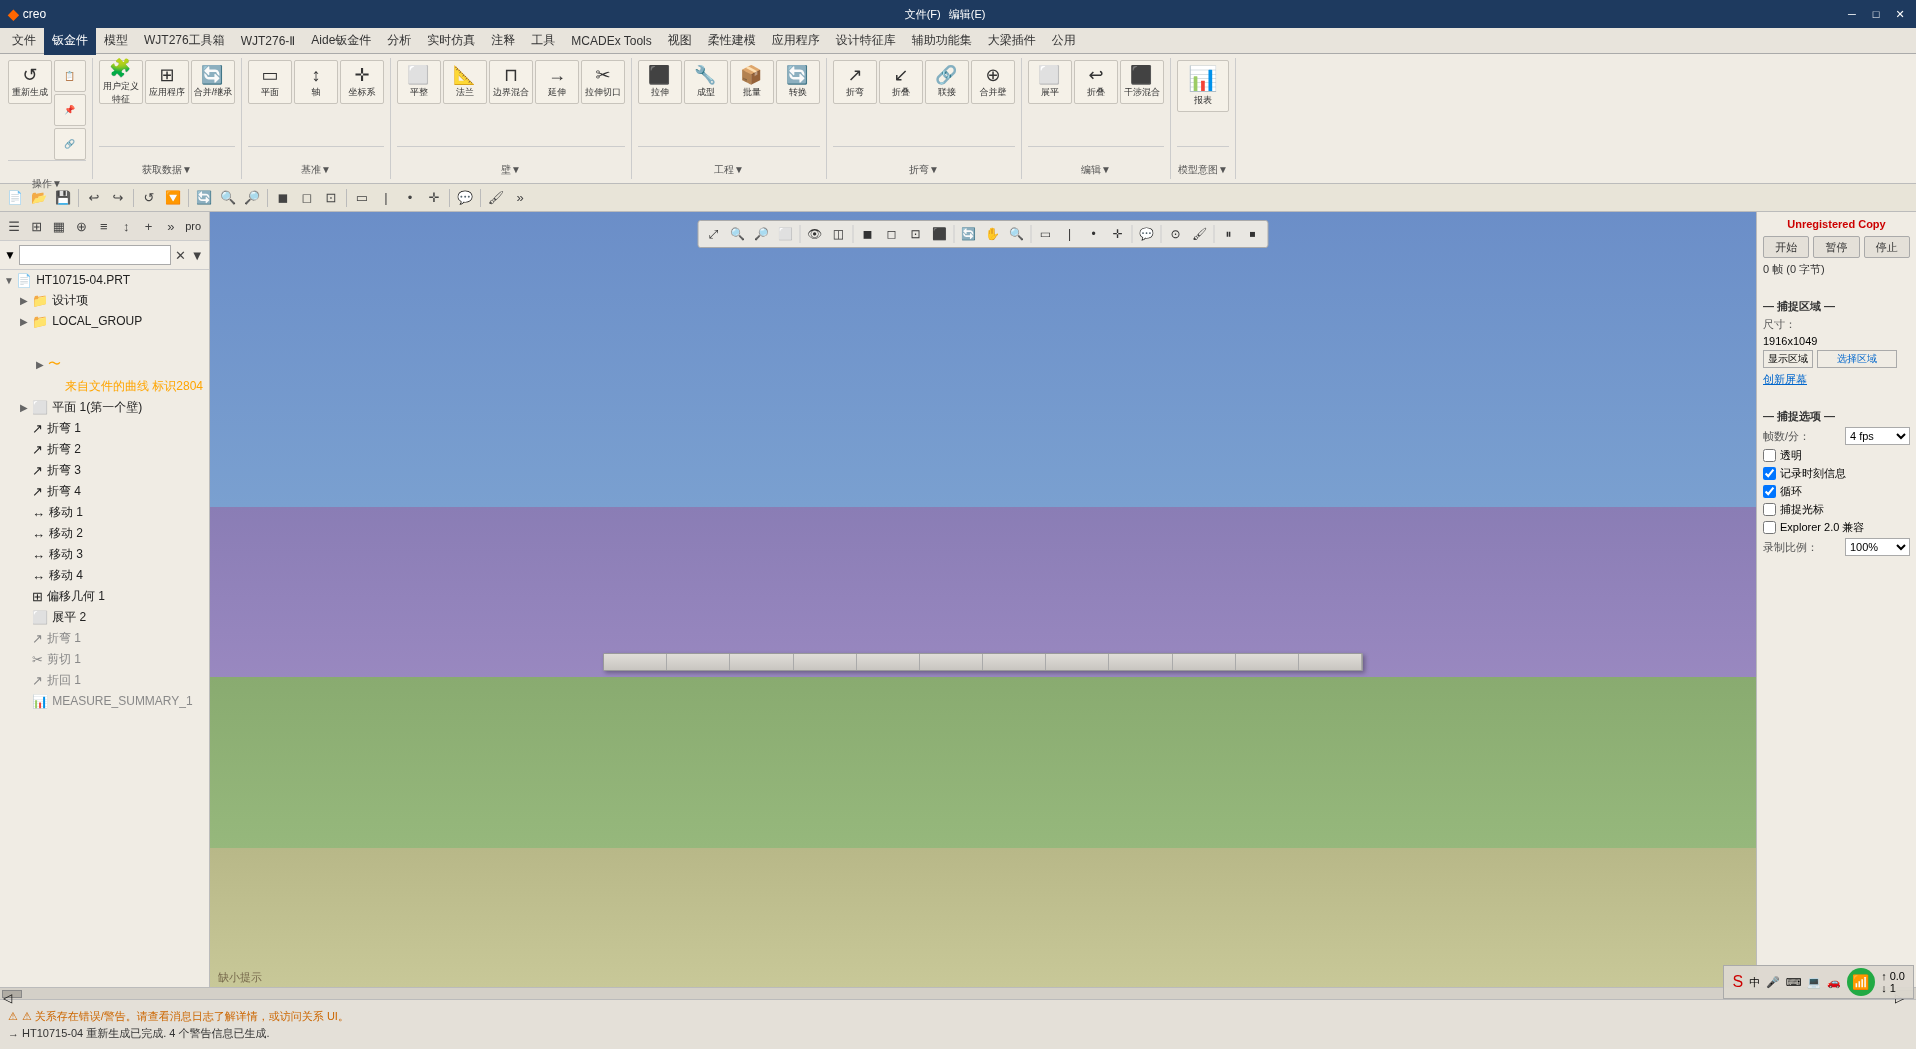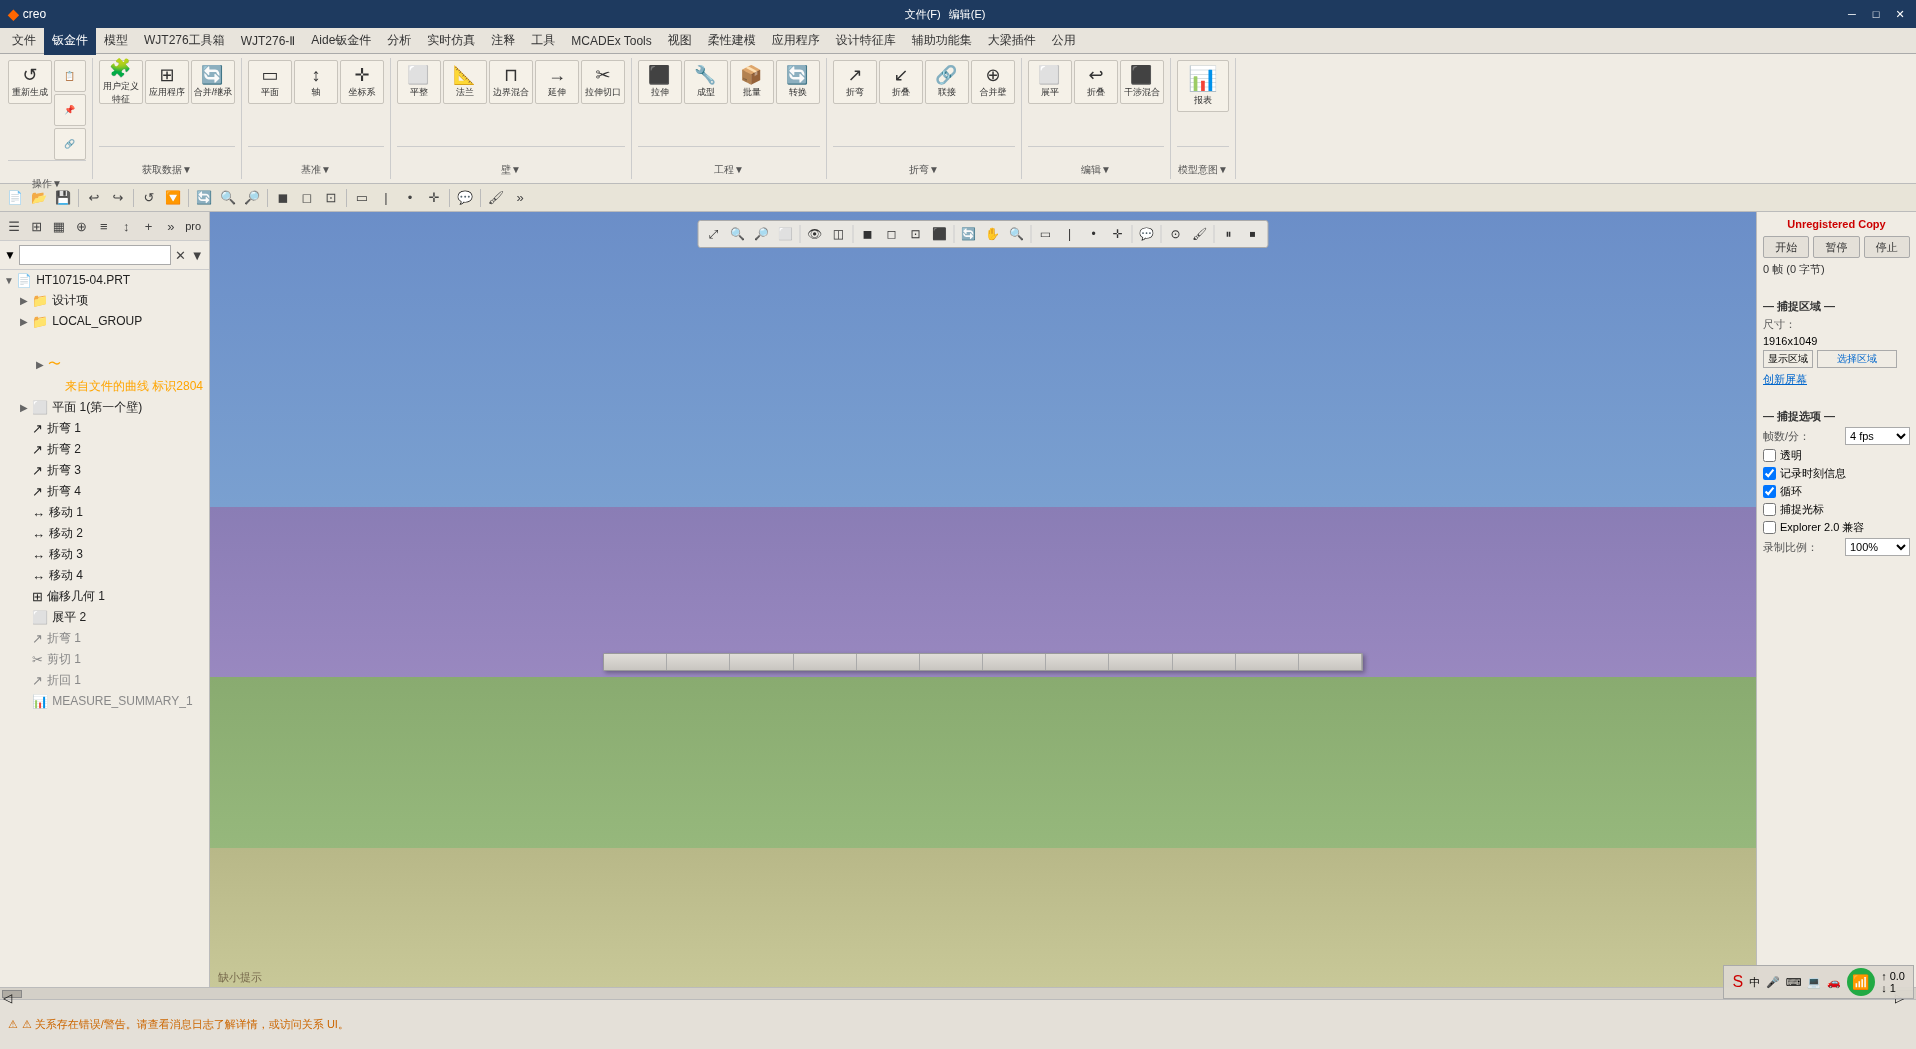--- a/index.html
+++ b/index.html
@@ -668,20 +668,21 @@
   <div style="width:20px; height:8px; background:#b0aca4; border:1px solid #888; cursor:pointer;">◁</div>
   <div style="flex:1; height:8px; background:#d4d0c8; cursor:pointer;"></div>
   <div style="width:20px; height:8px; background:#b0aca4; border:1px solid #888; cursor:pointer;">▷</div>
 </div>
 
 <div id="statusbar">
   <div class="status-warning">
     <span>⚠</span>
     <span style="font-size:11px;">⚠ 关系存在错误/警告。请查看消息日志了解详情，或访问关系 UI。</span>
   </div>
+  <div style="font-size:11px; color:#333; margin-top:2px;">→ HT10715-04 重新生成已完成. 4 个警告信息已生成.</div>
 </div>
 
 <div style="position:fixed; bottom:50px; right:2px; display:flex; align-items:center; gap:6px; background:rgba(220,216,208,0.95); padding:2px 8px; border:1px solid #aaa; font-size:11px;">
   <span style="color:#cc0000; font-size:16px;">S</span>
   <span>中</span>
   <span>🎤</span>
   <span>⌨</span>
   <span>💻</span>
   <span>🚗</span>
   <span style="width:28px;height:28px;background:#22aa44;border-radius:50%;display:inline-flex;align-items:center;justify-content:center;color:white;font-size:14px;">📶</span>

